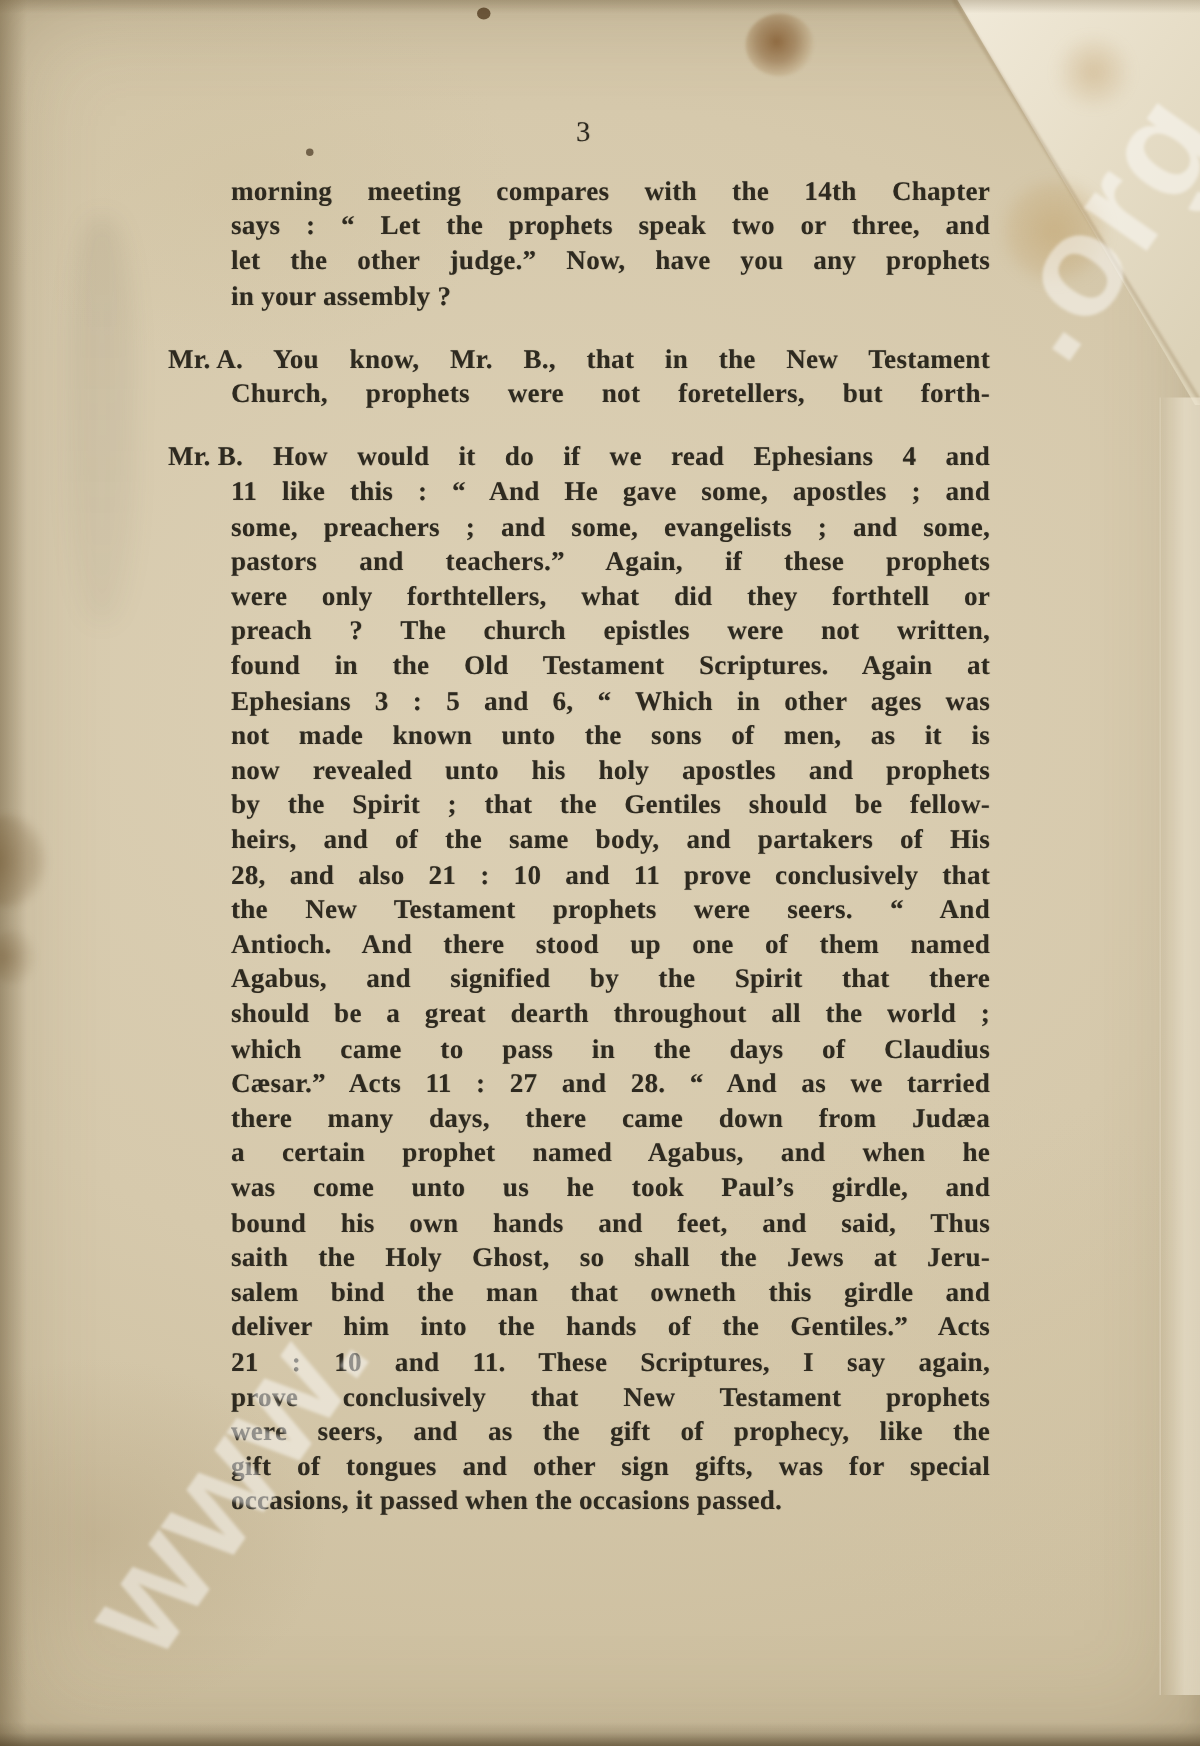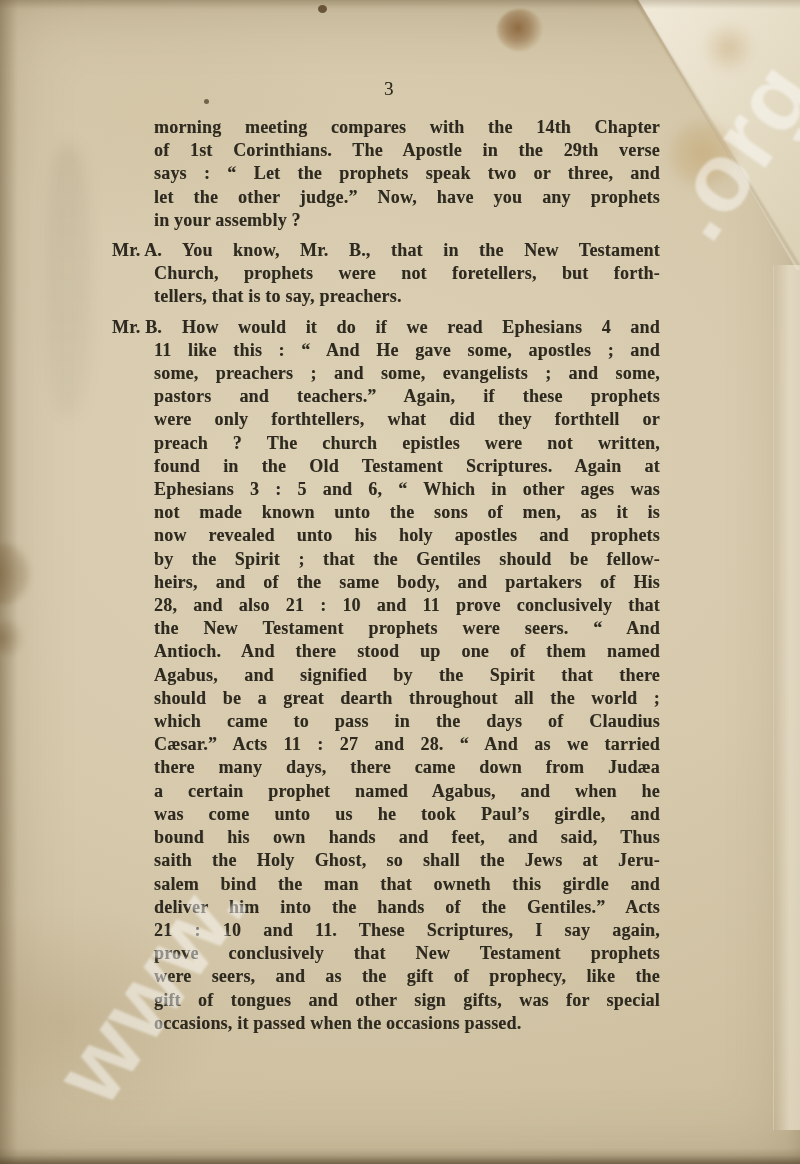--- a/index.html
+++ b/index.html
@@ -91,21 +91,21 @@
     font-size: 19px; color: #2e2a20;
     text-shadow: 0.3px 0.3px 0.6px rgba(40,33,22,0.35);
   }
   .text-block {
     position: absolute; left: 154px; top: 116px; width: 506px; z-index: 4;
     font-size: 18px; line-height: 23.2px; letter-spacing: 0.2px;
     color: #2e2a20;
     text-shadow: 0.3px 0.3px 0.6px rgba(40,33,22,0.32);
   }
   .paragraph { position: relative; font-weight: bold; }
-  .paragraph + .paragraph { margin-top: 7px; }
+  .paragraph + .paragraph { margin-top: 19px; }
   .speaker { position: absolute; left: -42px; top: 0; white-space: nowrap; }
   .line { text-align: justify; text-align-last: justify; text-justify: inter-word; }
   .line.last { text-align-last: left; }
   .line.indent { text-indent: 28px; }
 </style>
 </head>
 <body>
 
 <div class="page">
   <div class="torn-corner"></div>
@@ -122,30 +122,28 @@
   <div class="stain stain-left-2"></div>
   <div class="stain speck-1"></div>
   <div class="stain speck-2"></div>
   <div class="stain margin-smudge"></div>
 
   <div class="page-number">3</div>
 
   <div class="text-block">
       <div class="paragraph">
         <div class="line">morning meeting compares with the 14th Chapter</div>
-        <div class="line">of 1st Corinthians. The Apostle in the 29th verse</div>
         <div class="line">says : “ Let the prophets speak two or three, and</div>
         <div class="line">let the other judge.” Now, have you any prophets</div>
         <div class="line last">in your assembly ?</div>
       </div>
       <div class="paragraph">
         <span class="speaker">Mr. A.</span>
         <div class="line indent">You know, Mr. B., that in the New Testament</div>
         <div class="line">Church, prophets were not foretellers, but forth-</div>
-        <div class="line last">tellers, that is to say, preachers.</div>
       </div>
       <div class="paragraph">
         <span class="speaker">Mr. B.</span>
         <div class="line indent">How would it do if we read Ephesians 4 and</div>
         <div class="line">11 like this : “ And He gave some, apostles ; and</div>
         <div class="line">some, preachers ; and some, evangelists ; and some,</div>
         <div class="line">pastors and teachers.” Again, if these prophets</div>
         <div class="line">were only forthtellers, what did they forthtell or</div>
         <div class="line">preach ? The church epistles were not written,</div>
         <div class="line">found in the Old Testament Scriptures. Again at</div>

